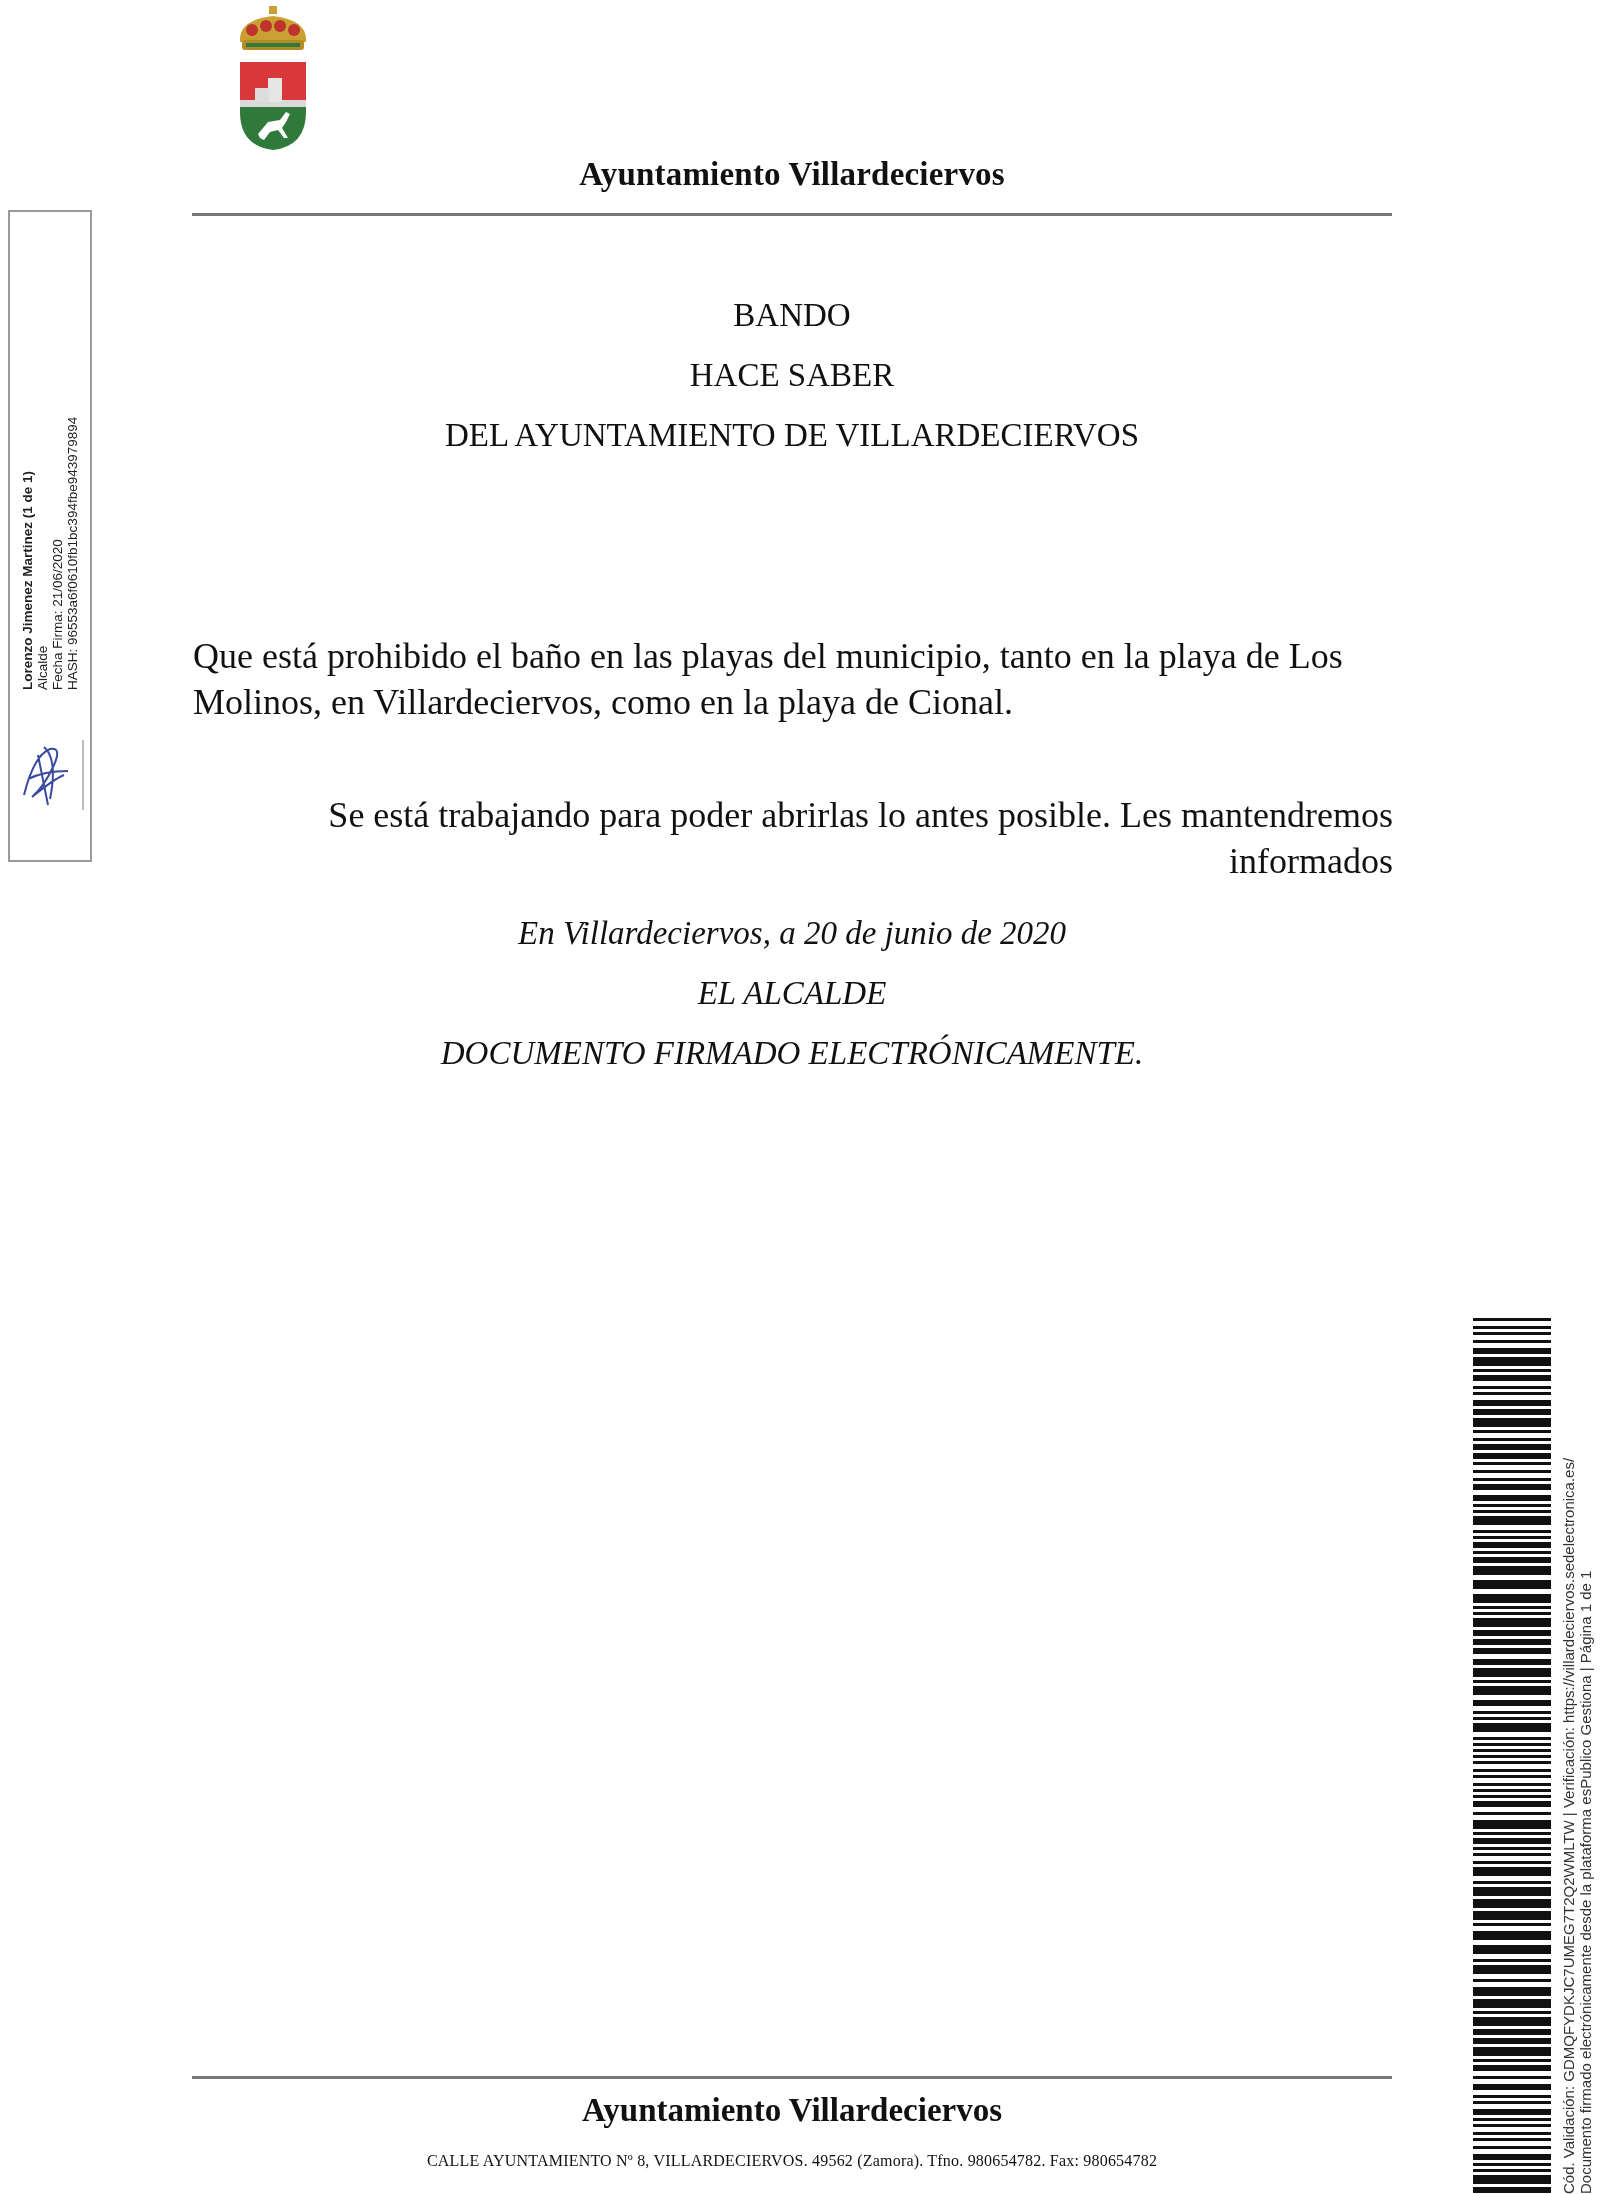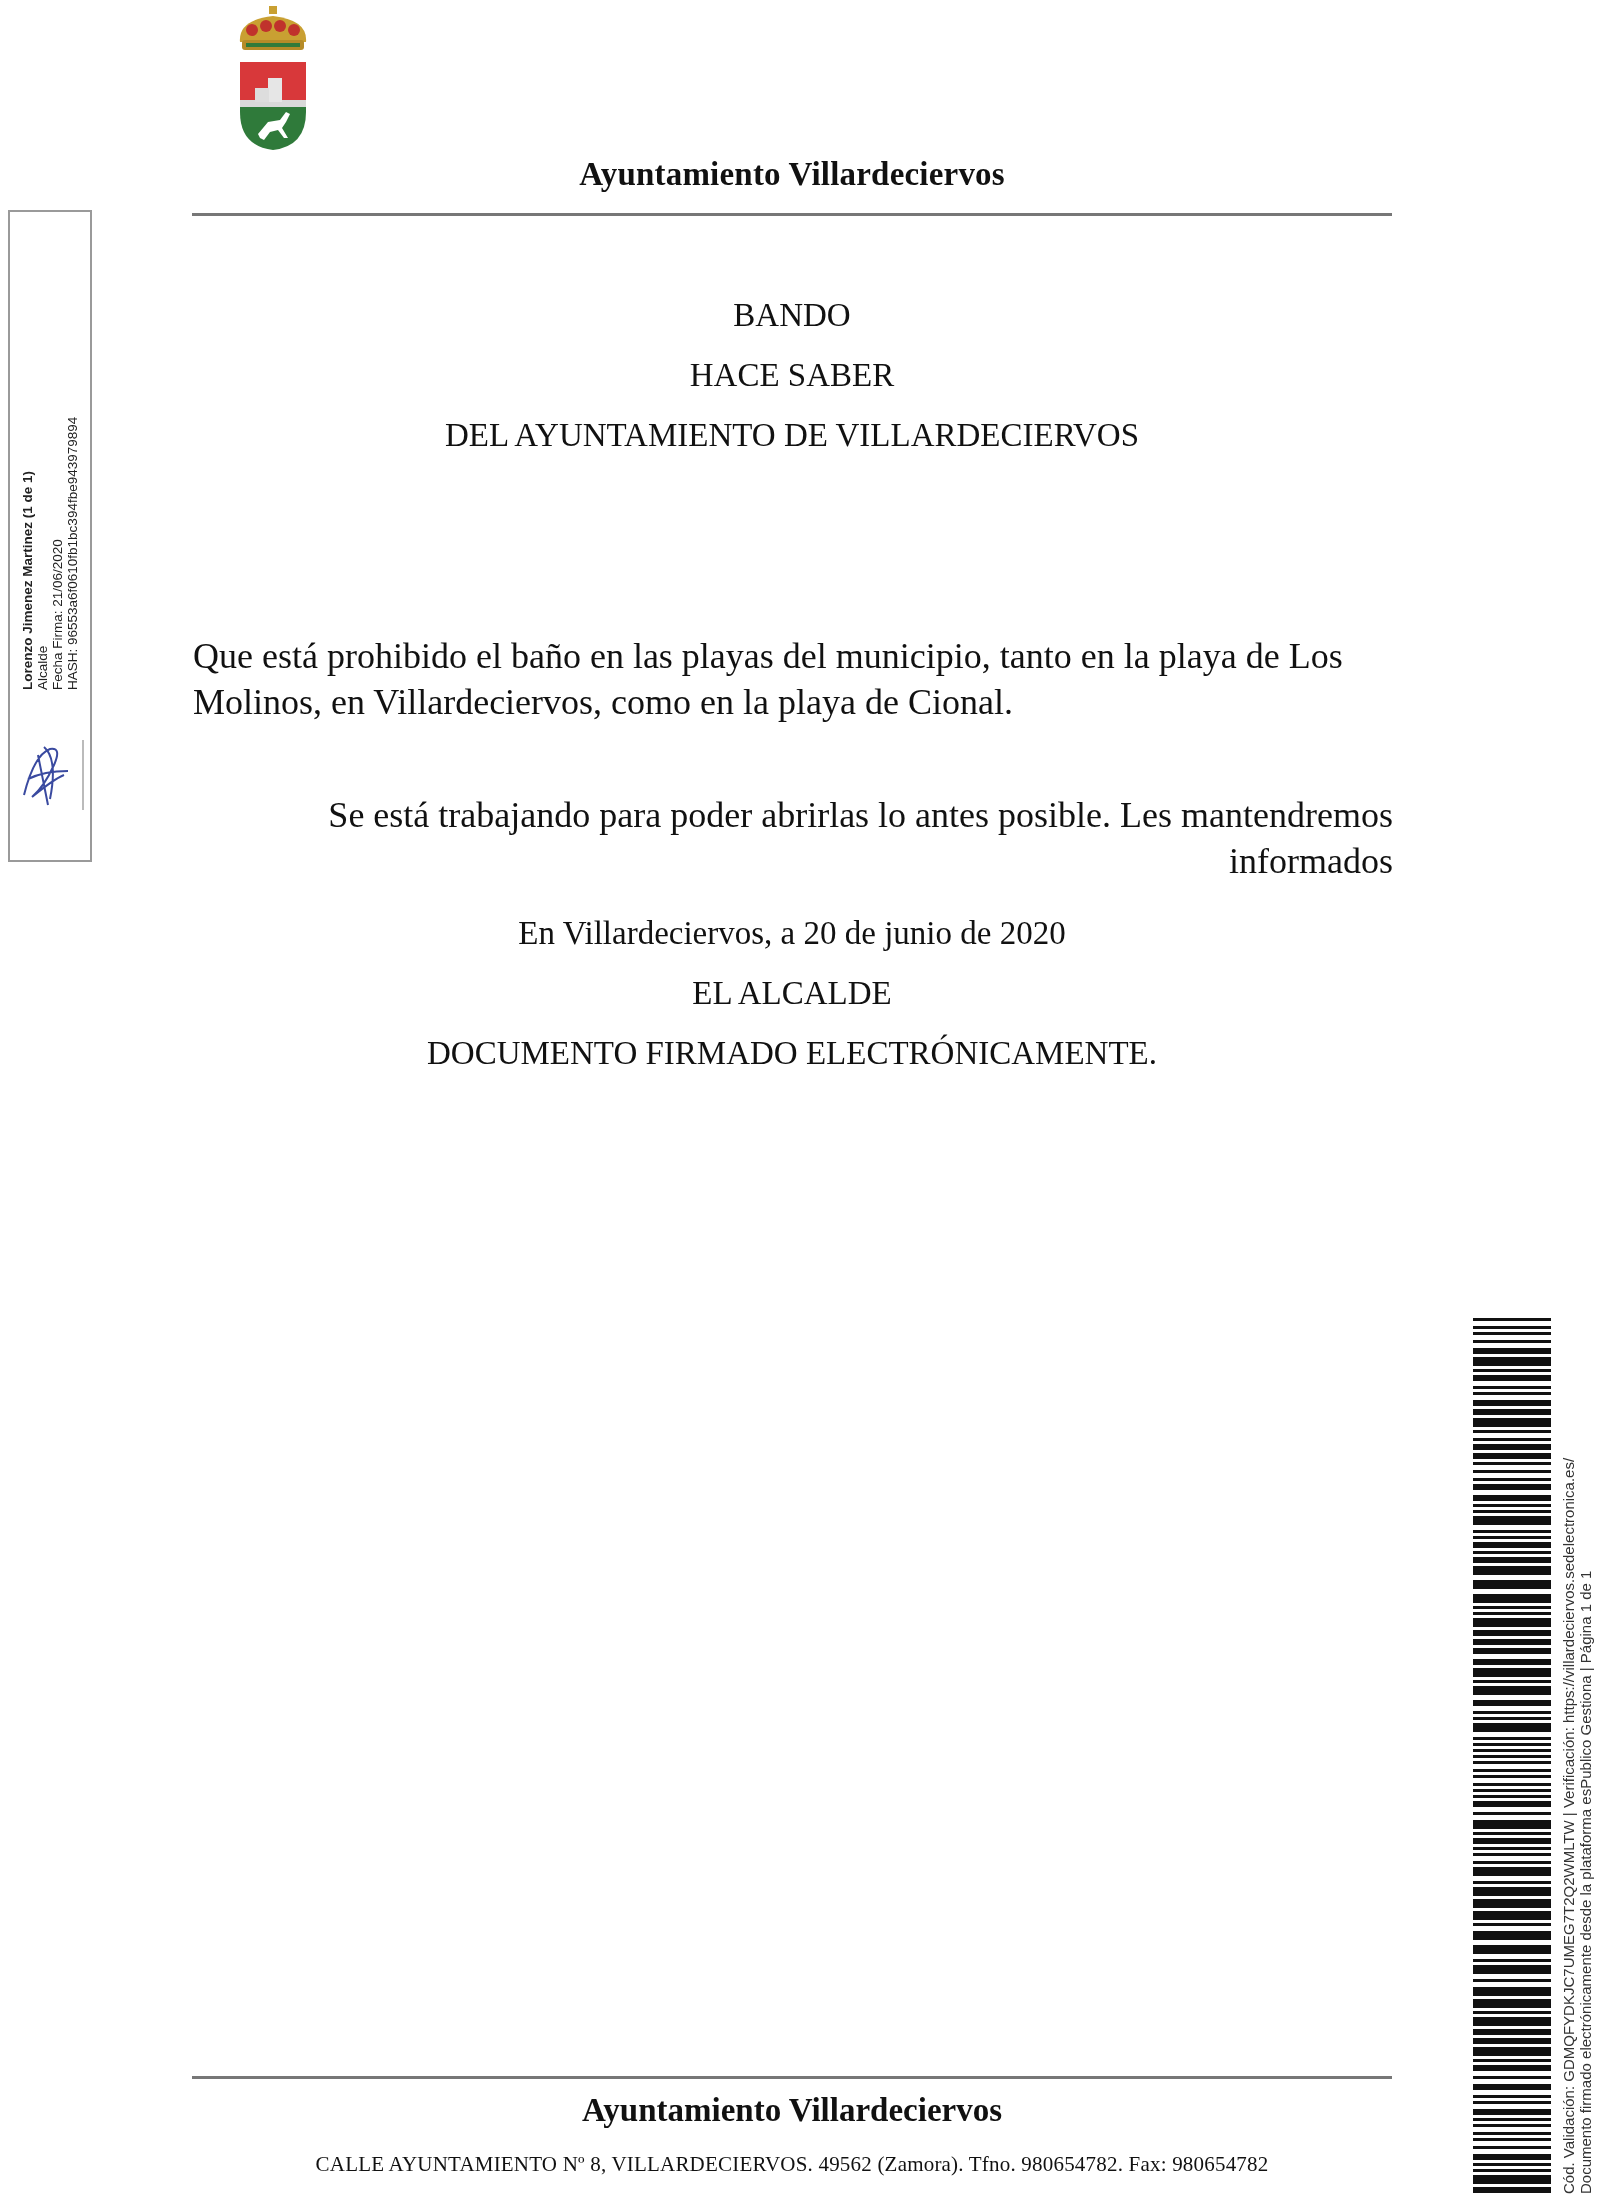--- a/index.html
+++ b/index.html
@@ -17,29 +17,29 @@
   .rule.bottom { top: 2076px; }
 
   .heading-block { position: absolute; left: 192px; width: 1200px; top: 290px; text-align: center; font-size: 33px; }
   .heading-block div { height: 60px; line-height: 50px; }
 
   .paragraph { position: absolute; left: 193px; width: 1200px; font-size: 36px; line-height: 46px; margin-top: 42px; }
   .p1 { top: 591px; }
   .p2 { top: 750px; text-align: right; }
 
   .closing-block { position: absolute; left: 192px; width: 1200px; top: 908px; text-align: center; font-size: 33px; }
-  .closing-block div { height: 60px; line-height: 50px; }
+  .closing-block div { height: 60px; line-height: 50px; font-style: italic; }
 
   .footer-title {
     position: absolute; left: 192px; width: 1200px; top: 2092px; text-align: center;
     font-weight: bold; font-size: 33px;
   }
   .footer-address {
     position: absolute; left: 192px; width: 1200px; top: 2152px; text-align: center;
-    font-size: 21px; letter-spacing: 0.2px;
+    font-size: 16px; letter-spacing: 0.2px;
   }
 
   .sig-box {
     position: absolute; left: 8px; top: 210px; width: 84px; height: 652px;
     border: 2px solid #9a9a9a; box-sizing: border-box; background: #fff;
   }
   .sig-text {
     position: absolute; left: 20px; top: 690px; width: 430px; height: 64px;
     transform-origin: 0 0; transform: rotate(-90deg);
     font-family: "Liberation Sans", "DejaVu Sans", sans-serif; font-size: 13.5px; line-height: 15px; color: #222;

